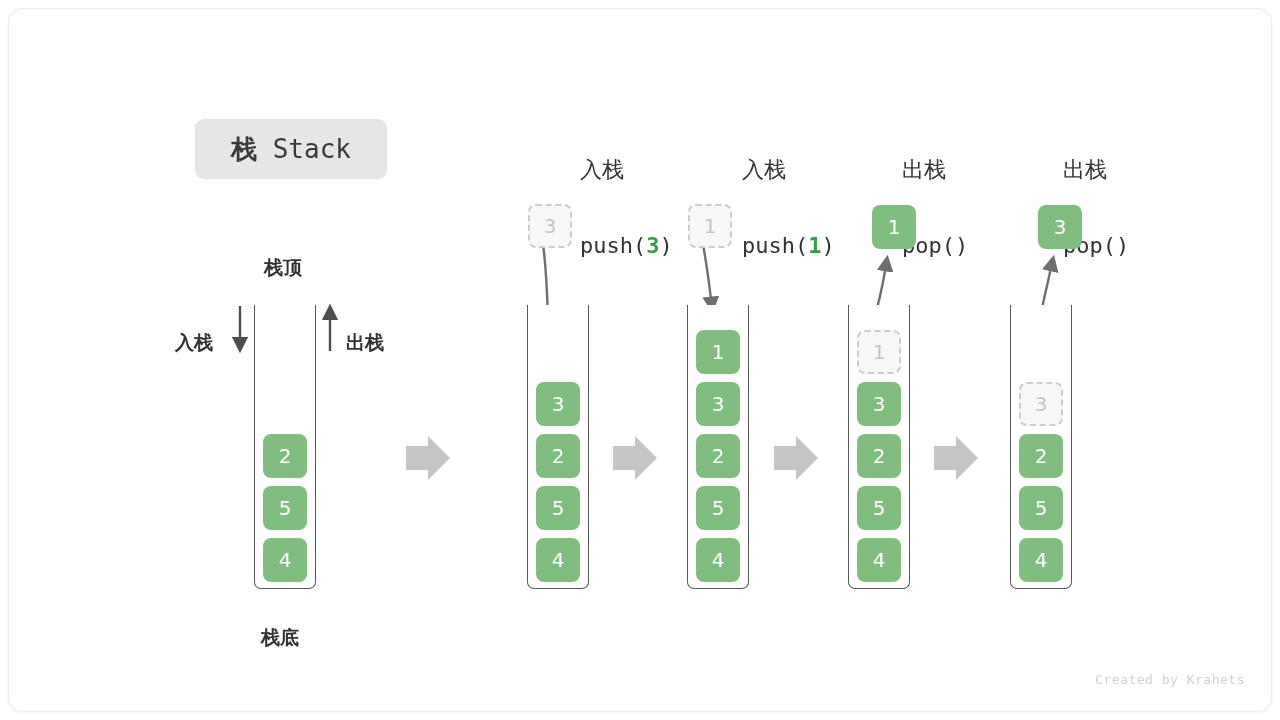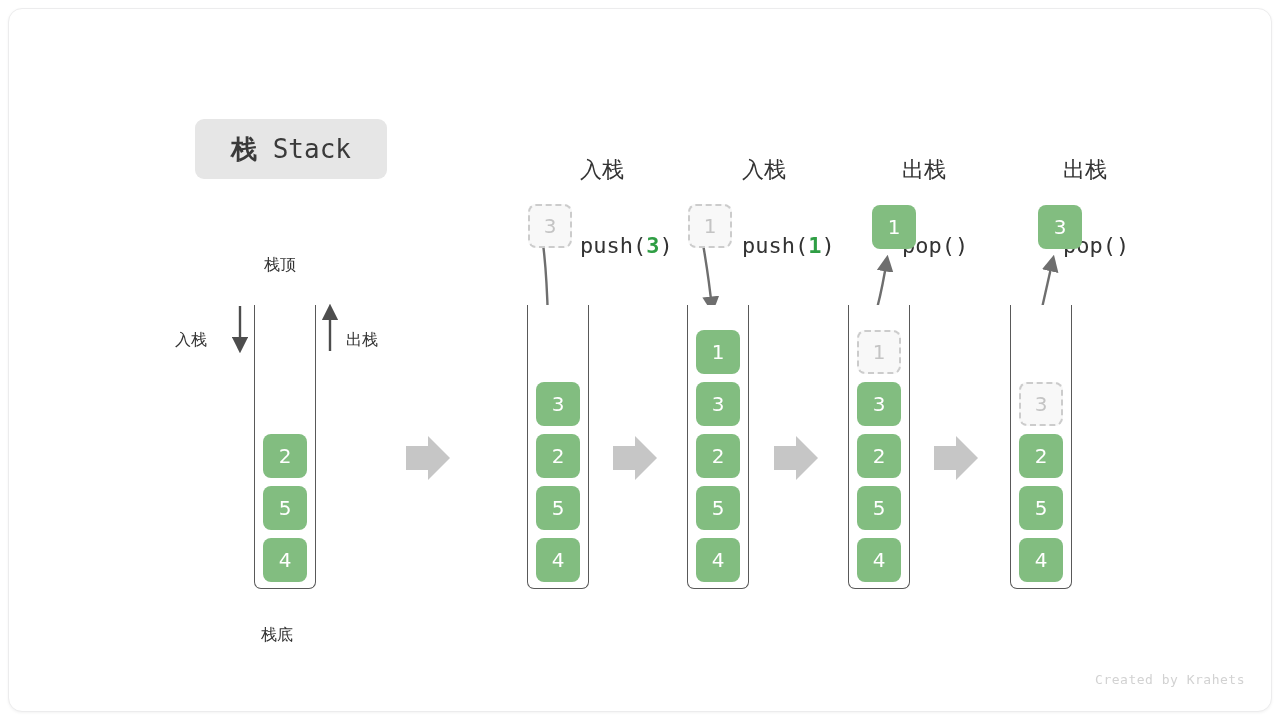--- a/index.html
+++ b/index.html
@@ -45,22 +45,22 @@
     color: #3a3a3a;
     white-space: pre;
   }
   .title-badge .cn { font-weight: bold; }
   .title-badge .en { font-weight: normal; }
 
   
   .cn-label {
     position: absolute;
     font-family: "DejaVu Sans", "Liberation Sans", sans-serif;
-    font-weight: normal;
-    font-size: 16px;
+    font-weight: bold;
+    font-size: 19px;
     color: #333333;
     white-space: nowrap;
   }
 
   .op-header {
     position: absolute;
     font-family: "DejaVu Sans Mono", "Liberation Mono", monospace;
     font-size: 22px;
     color: #333333;
     line-height: 38px;

